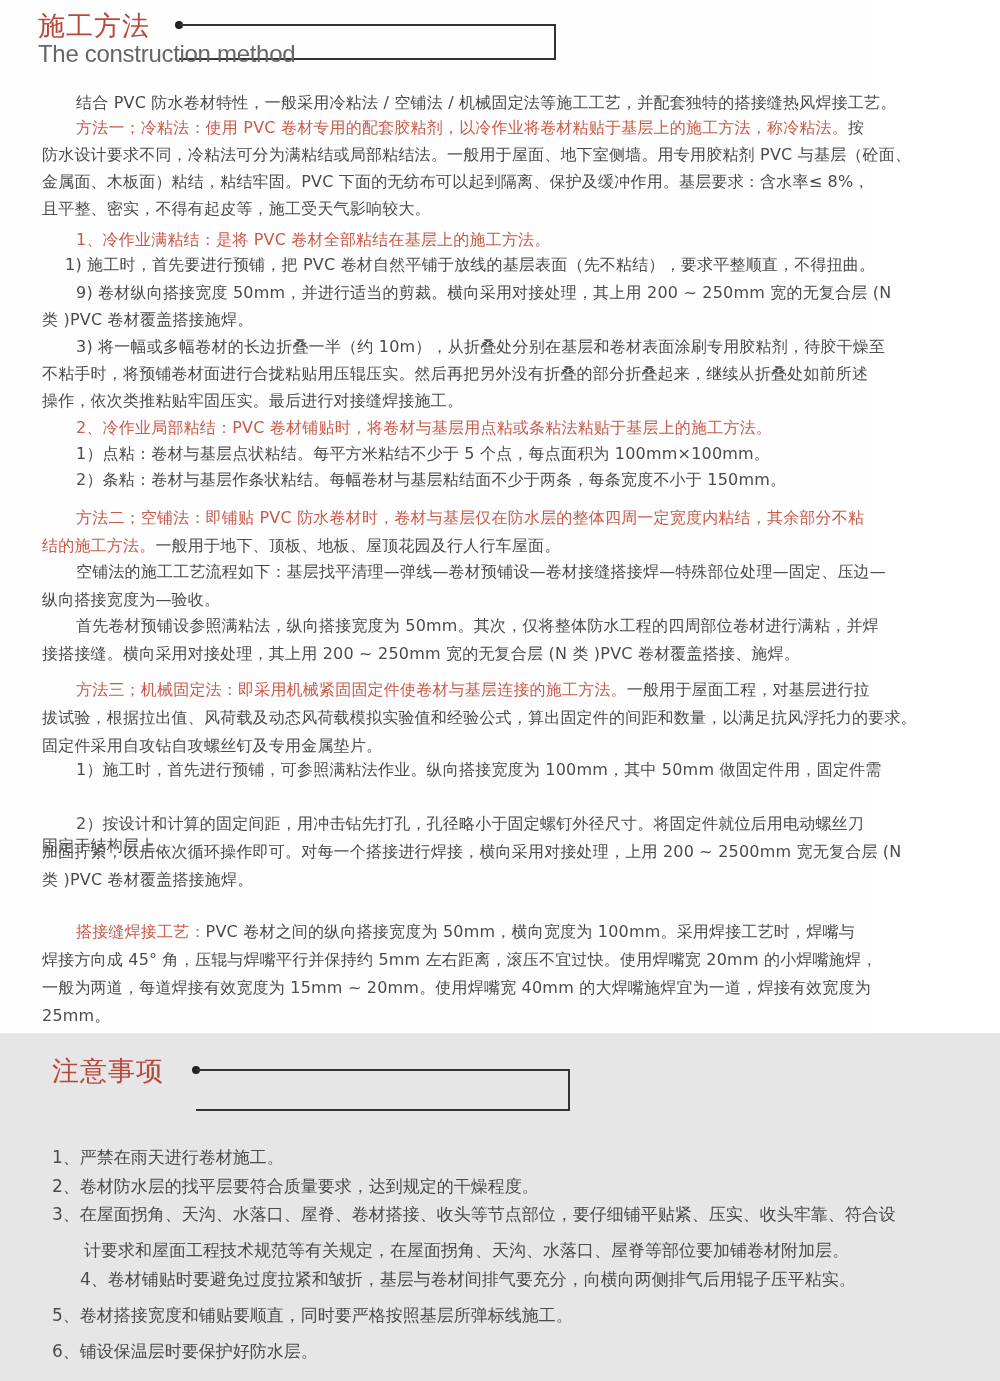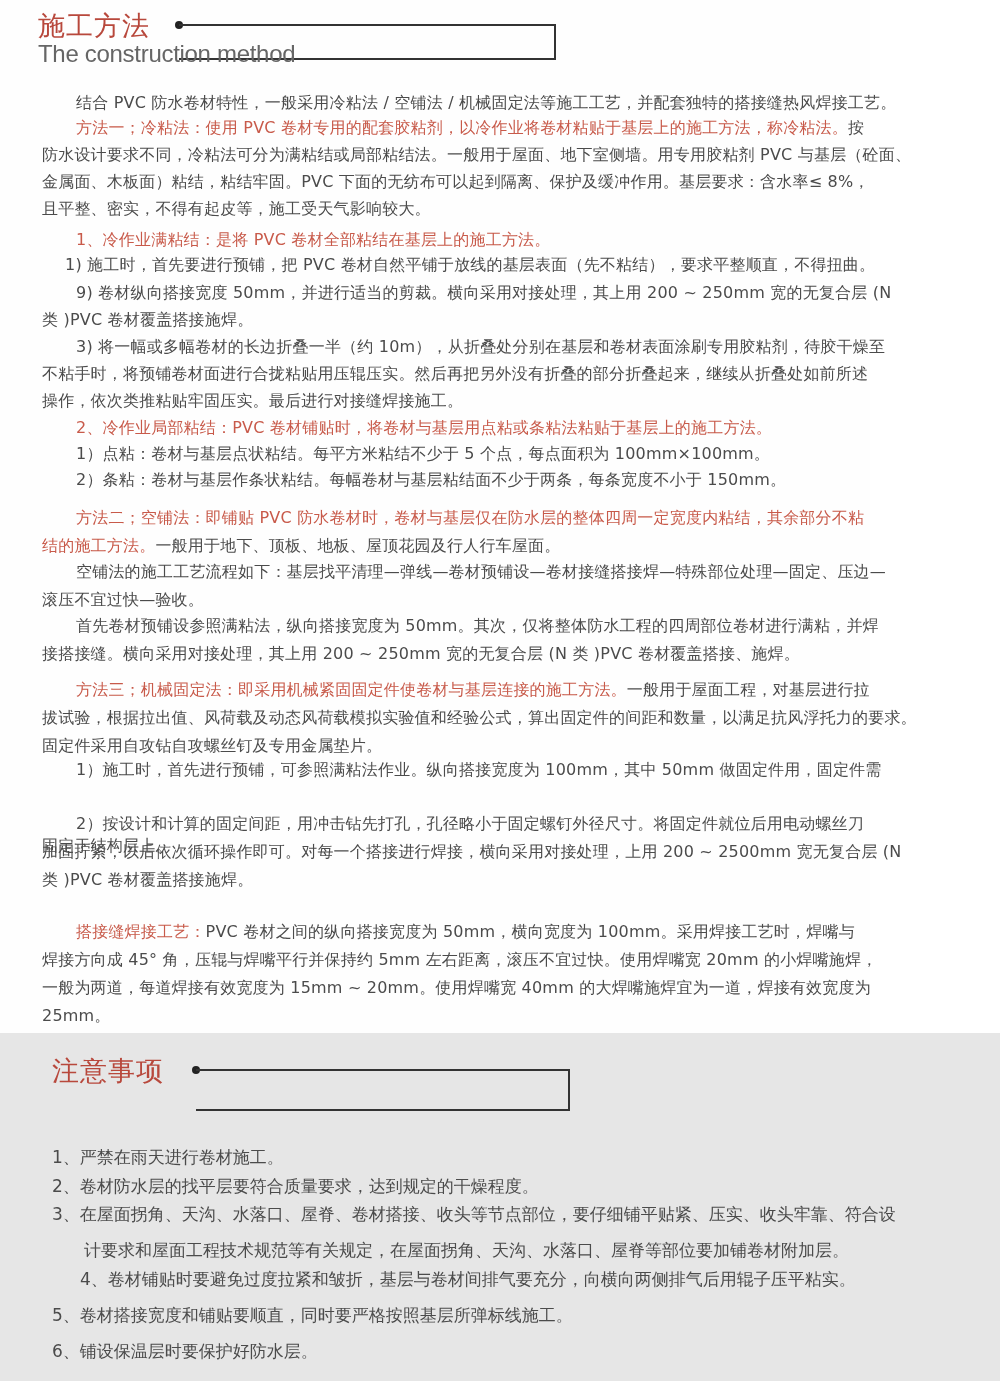--- a/index.html
+++ b/index.html
@@ -41,21 +41,21 @@
       <div class="line" style="left: 42px; top: 310px;"><span>类 )PVC 卷材覆盖搭接施焊。</span></div>
       <div class="line" style="left: 76px; top: 337px;"><span>3) 将一幅或多幅卷材的长边折叠一半（约 10m），从折叠处分别在基层和卷材表面涂刷专用胶粘剂，待胶干燥至</span></div>
       <div class="line" style="left: 42px; top: 364px;"><span>不粘手时，将预铺卷材面进行合拢粘贴用压辊压实。然后再把另外没有折叠的部分折叠起来，继续从折叠处如前所述</span></div>
       <div class="line" style="left: 42px; top: 391px;"><span>操作，依次类推粘贴牢固压实。最后进行对接缝焊接施工。</span></div>
       <div class="line" style="left: 76px; top: 418px;"><span class="red">2、冷作业局部粘结：PVC 卷材铺贴时，将卷材与基层用点粘或条粘法粘贴于基层上的施工方法。</span></div>
       <div class="line" style="left: 76px; top: 444px;"><span>1）点粘：卷材与基层点状粘结。每平方米粘结不少于 5 个点，每点面积为 100mm×100mm。</span></div>
       <div class="line" style="left: 76px; top: 470px;"><span>2）条粘：卷材与基层作条状粘结。每幅卷材与基层粘结面不少于两条，每条宽度不小于 150mm。</span></div>
       <div class="line" style="left: 76px; top: 508px;"><span class="red">方法二；空铺法：即铺贴 PVC 防水卷材时，卷材与基层仅在防水层的整体四周一定宽度内粘结，其余部分不粘</span></div>
       <div class="line" style="left: 42px; top: 536px;"><span class="red">结的施工方法。</span><span>一般用于地下、顶板、地板、屋顶花园及行人行车屋面。</span></div>
       <div class="line" style="left: 76px; top: 562px;"><span>空铺法的施工工艺流程如下：基层找平清理—弹线—卷材预铺设—卷材接缝搭接焊—特殊部位处理—固定、压边—</span></div>
-      <div class="line" style="left: 42px; top: 590px;"><span>滚压不宜过快—验收。</span></div>
+      <div class="line" style="left: 42px; top: 590px;"><span>纵向搭接宽度为—验收。</span></div>
       <div class="line" style="left: 76px; top: 616px;"><span>首先卷材预铺设参照满粘法，纵向搭接宽度为 50mm。其次，仅将整体防水工程的四周部位卷材进行满粘，并焊</span></div>
       <div class="line" style="left: 42px; top: 644px;"><span>接搭接缝。横向采用对接处理，其上用 200 ~ 250mm 宽的无复合层 (N 类 )PVC 卷材覆盖搭接、施焊。</span></div>
       <div class="line" style="left: 76px; top: 680px;"><span class="red">方法三；机械固定法：即采用机械紧固固定件使卷材与基层连接的施工方法。</span><span>一般用于屋面工程，对基层进行拉</span></div>
       <div class="line" style="left: 42px; top: 708px;"><span>拔试验，根据拉出值、风荷载及动态风荷载模拟实验值和经验公式，算出固定件的间距和数量，以满足抗风浮托力的要求。</span></div>
       <div class="line" style="left: 42px; top: 736px;"><span>固定件采用自攻钻自攻螺丝钉及专用金属垫片。</span></div>
       <div class="line" style="left: 76px; top: 760px;"><span>1）施工时，首先进行预铺，可参照满粘法作业。纵向搭接宽度为 100mm，其中 50mm 做固定件用，固定件需</span></div>
       <div class="line" style="left: 42px; top: 788px; margin-top: 48px;"><span>固定于结构层上。</span></div>
       <div class="line" style="left: 76px; top: 814px;"><span>2）按设计和计算的固定间距，用冲击钻先打孔，孔径略小于固定螺钉外径尺寸。将固定件就位后用电动螺丝刀</span></div>
       <div class="line" style="left: 42px; top: 842px;"><span>加固拧紧，以后依次循环操作即可。对每一个搭接进行焊接，横向采用对接处理，上用 200 ~ 2500mm 宽无复合层 (N</span></div>
       <div class="line" style="left: 42px; top: 870px;"><span>类 )PVC 卷材覆盖搭接施焊。</span></div>

